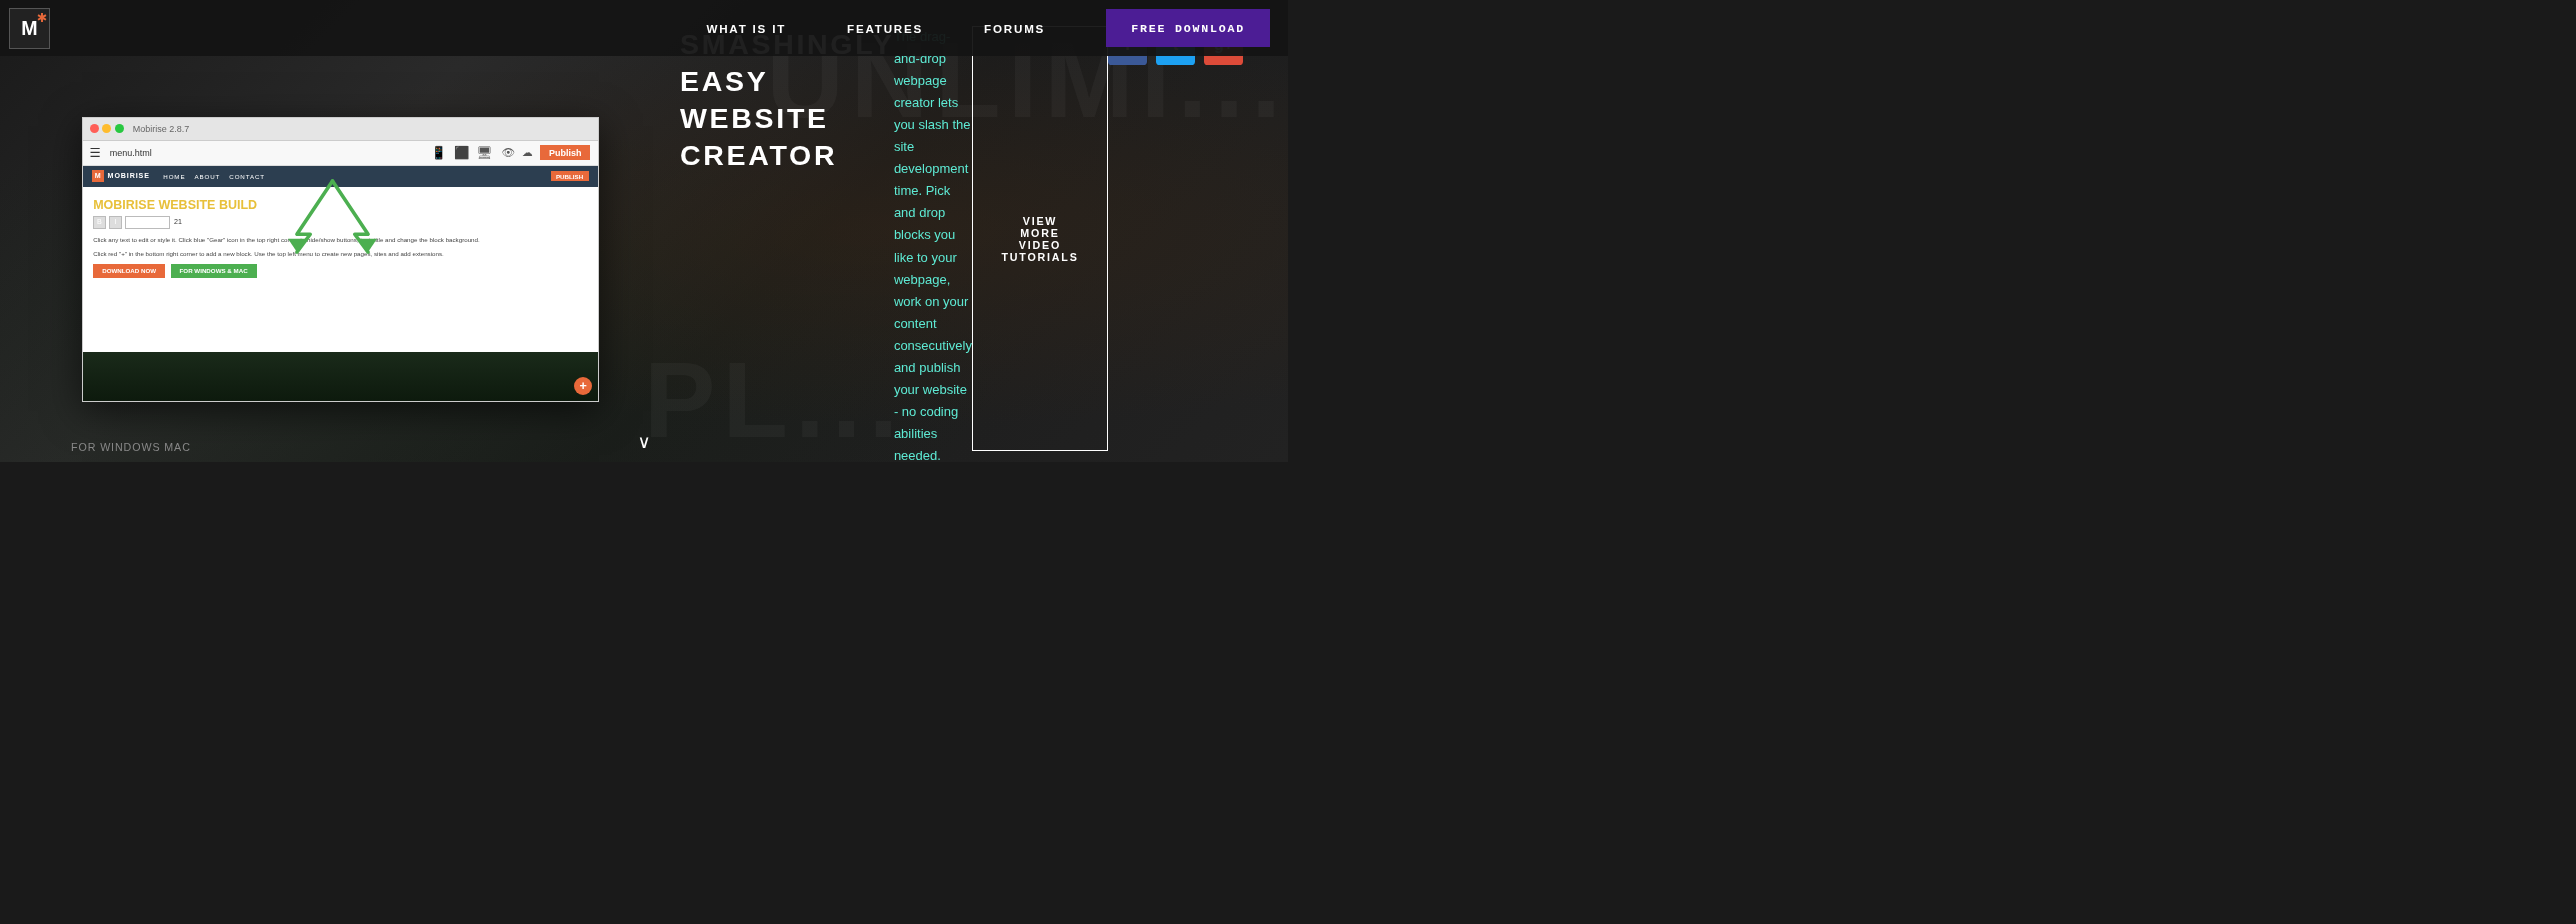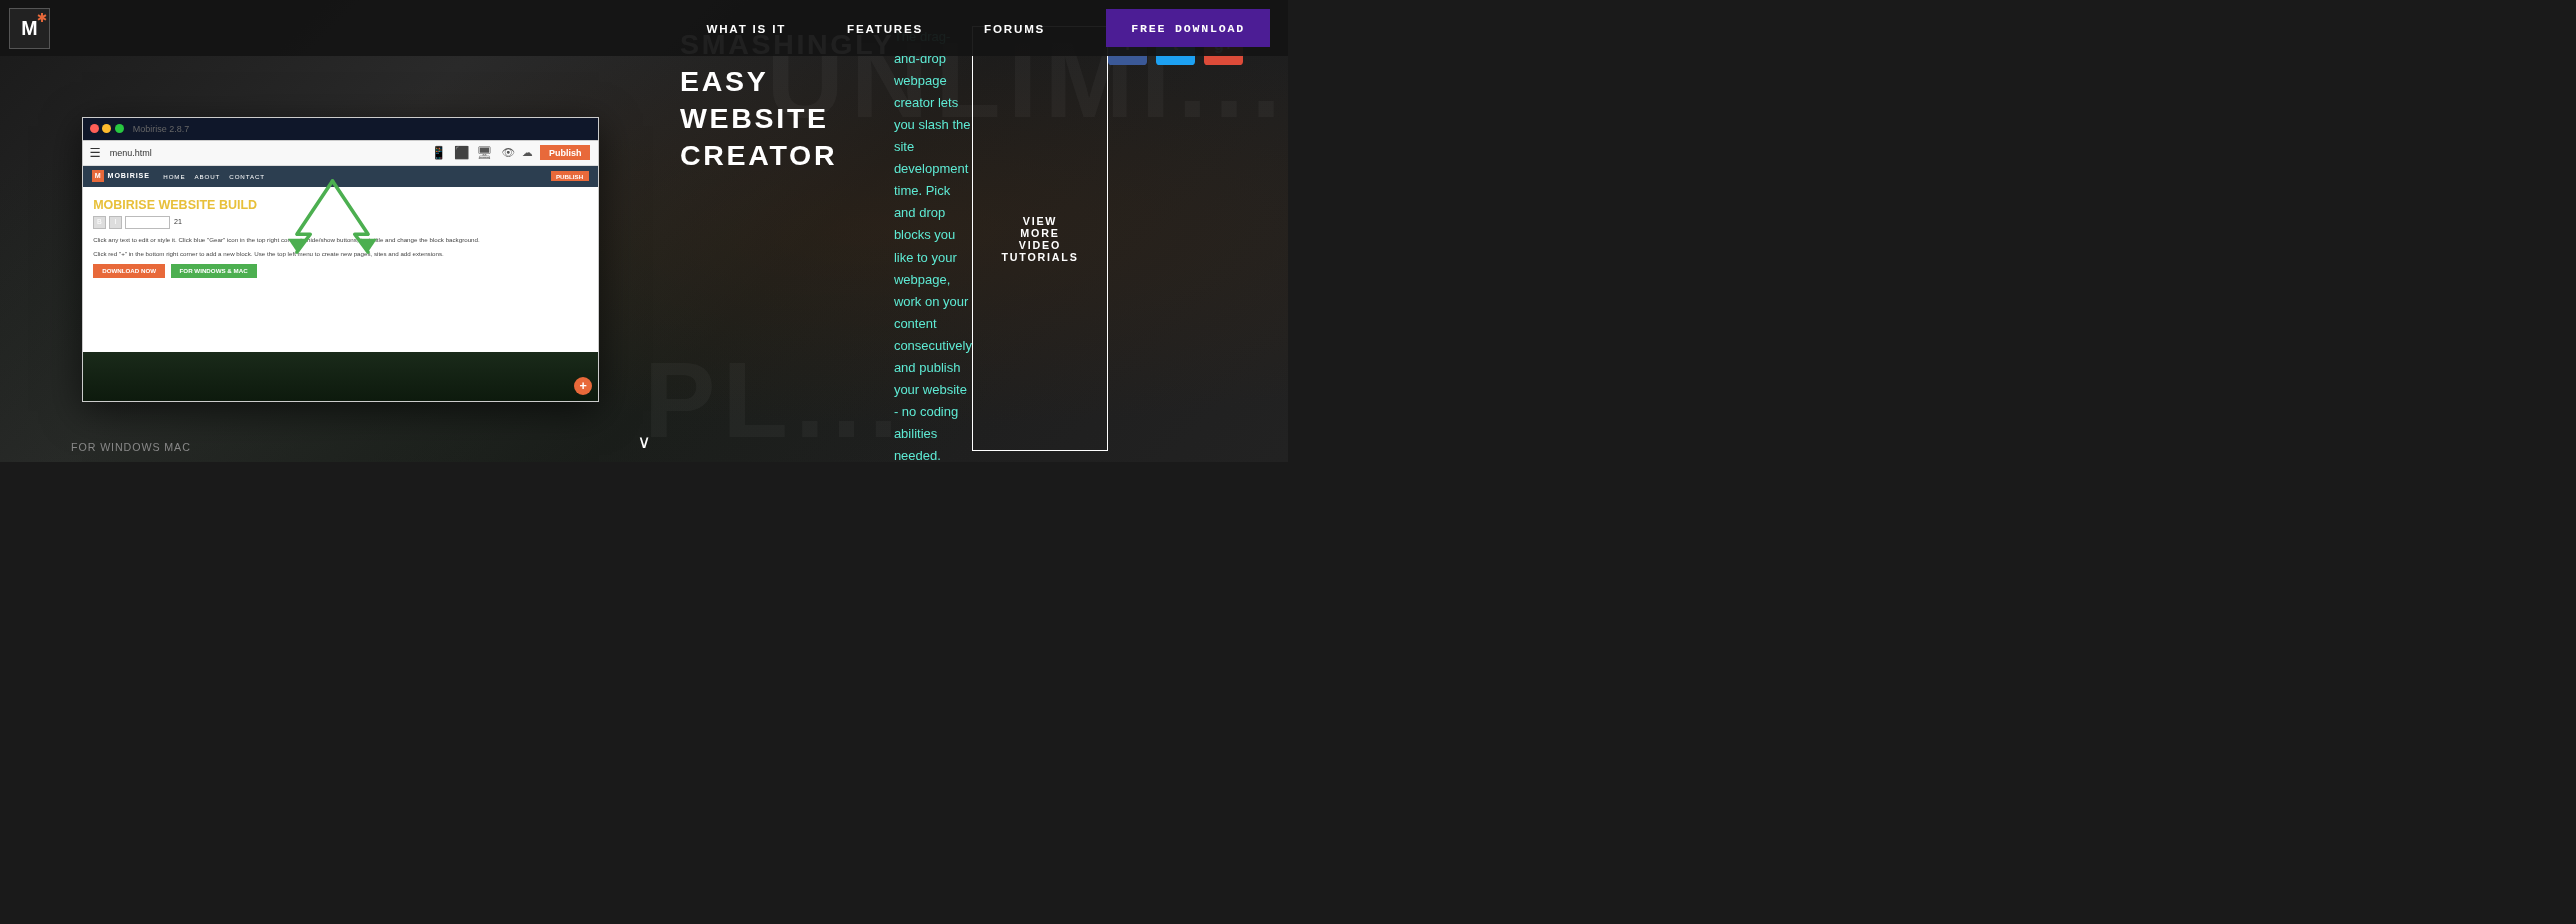--- a/index.html
+++ b/index.html
@@ -135,21 +135,21 @@
       background: #fff;
       border: 0.9px solid #ccc;
       box-shadow: 0 9px 36px rgba(0,0,0,0.6);
       position: relative;
       flex-shrink: 0;
     }
 
     
     .window-titlebar {
       height: 23px;
-      background: #0f172a;
+      background: #e5e5e5;
       border-bottom: 0.9px solid #ccc;
       display: flex;
       align-items: center;
       padding: 0 7.1px;
       gap: 3.6px;
     }
 
     .window-controls {
       display: flex;
       gap: 3.6px;

